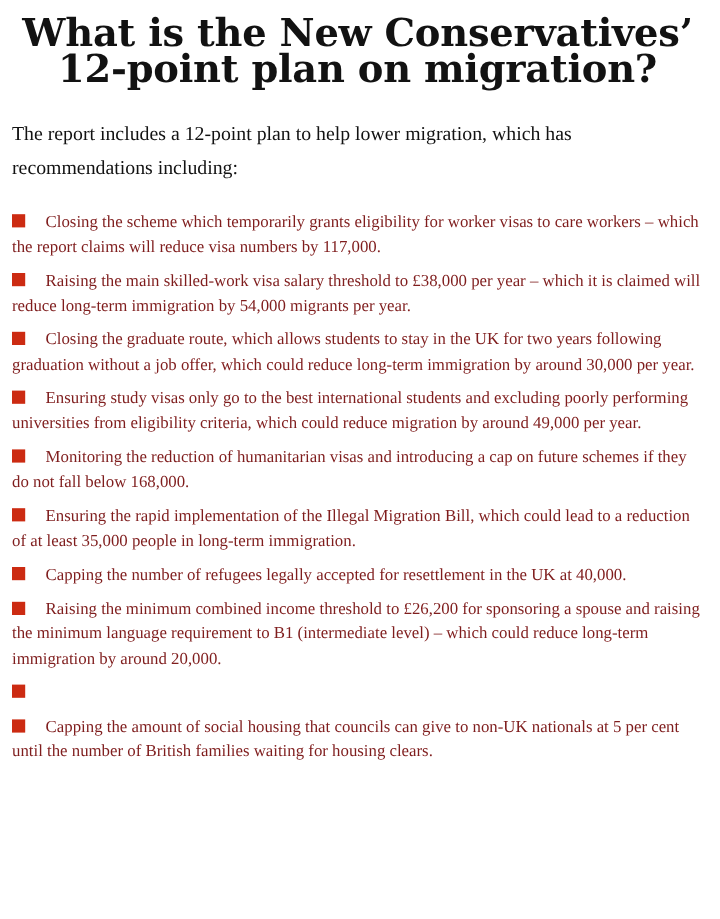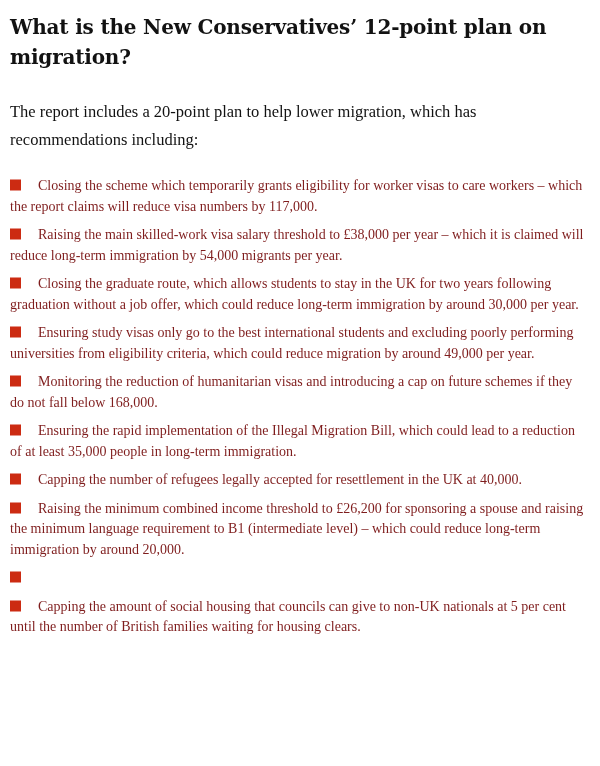--- a/index.html
+++ b/index.html
@@ -7,25 +7,26 @@
   body {
     width: 600px;
     min-height: 766px;
     font-family: "Liberation Serif", "DejaVu Serif", serif;
     color: #1a1a1a;
     padding: 12px 14px 14px 10px;
   }
   .article-heading {
     font-family: "DejaVu Serif", "Liberation Serif", serif;
     font-weight: 700;
-    font-size: 20px;
+    font-size: 32px;
     line-height: 30px;
     color: #121212;
     letter-spacing: -0.2px;
     margin-bottom: 26px;
+    text-align: center;
   }
   .intro-paragraph {
     font-size: 16.5px;
     line-height: 28px;
     color: #121212;
     margin-bottom: 22px;
   }
   .recommendations-list {
     list-style: none;
   }
@@ -44,21 +45,21 @@
     vertical-align: baseline;
     transform: translateY(0.5px);
   }
 </style>
 </head>
 <body>
 
 <article>
   <h2 class="article-heading">What is the New Conservatives’ 12-point plan on migration?</h2>
 
-  <p class="intro-paragraph">The report includes a 20-point plan to help lower migration, which has recommendations including:</p>
+  <p class="intro-paragraph">The report includes a 12-point plan to help lower migration, which has recommendations including:</p>
 
   <ul class="recommendations-list">
   <li class="list-item"><span class="bullet-square"></span><span>Closing the scheme which temporarily grants eligibility for worker visas to care workers – which the report claims will reduce visa numbers by 117,000.</span></li>
 
   <li class="list-item"><span class="bullet-square"></span><span>Raising the main skilled-work visa salary threshold to £38,000 per year – which it is claimed will reduce long-term immigration by 54,000 migrants per year.</span></li>
 
 
   <li class="list-item"><span class="bullet-square"></span><span>Closing the graduate route, which allows students to stay in the UK for two years following graduation without a job offer, which could reduce long-term immigration by around 30,000 per year.</span></li>
 
   <li class="list-item"><span class="bullet-square"></span><span>Ensuring study visas only go to the best international students and excluding poorly performing universities from eligibility criteria, which could reduce migration by around 49,000 per year.</span></li>

